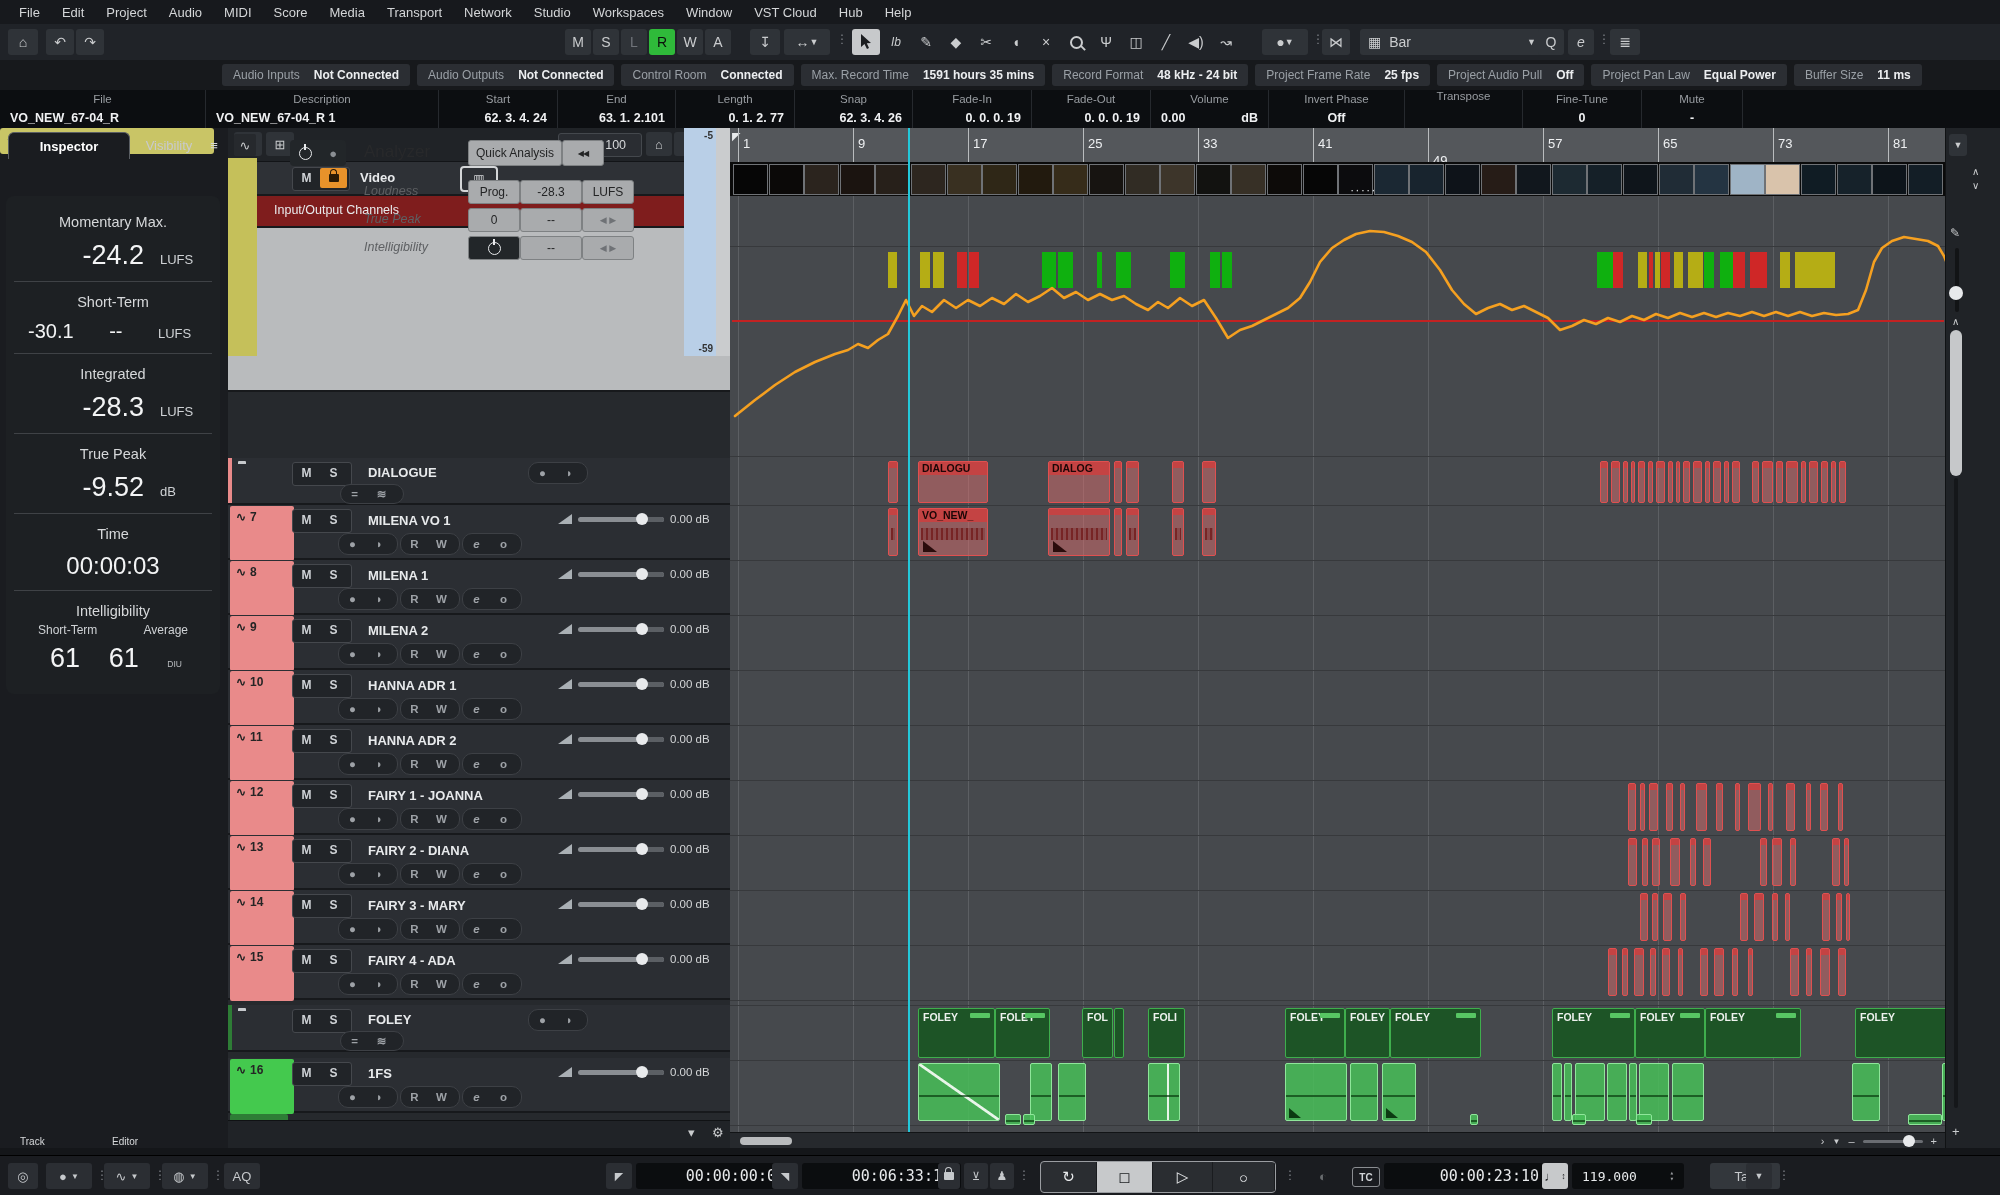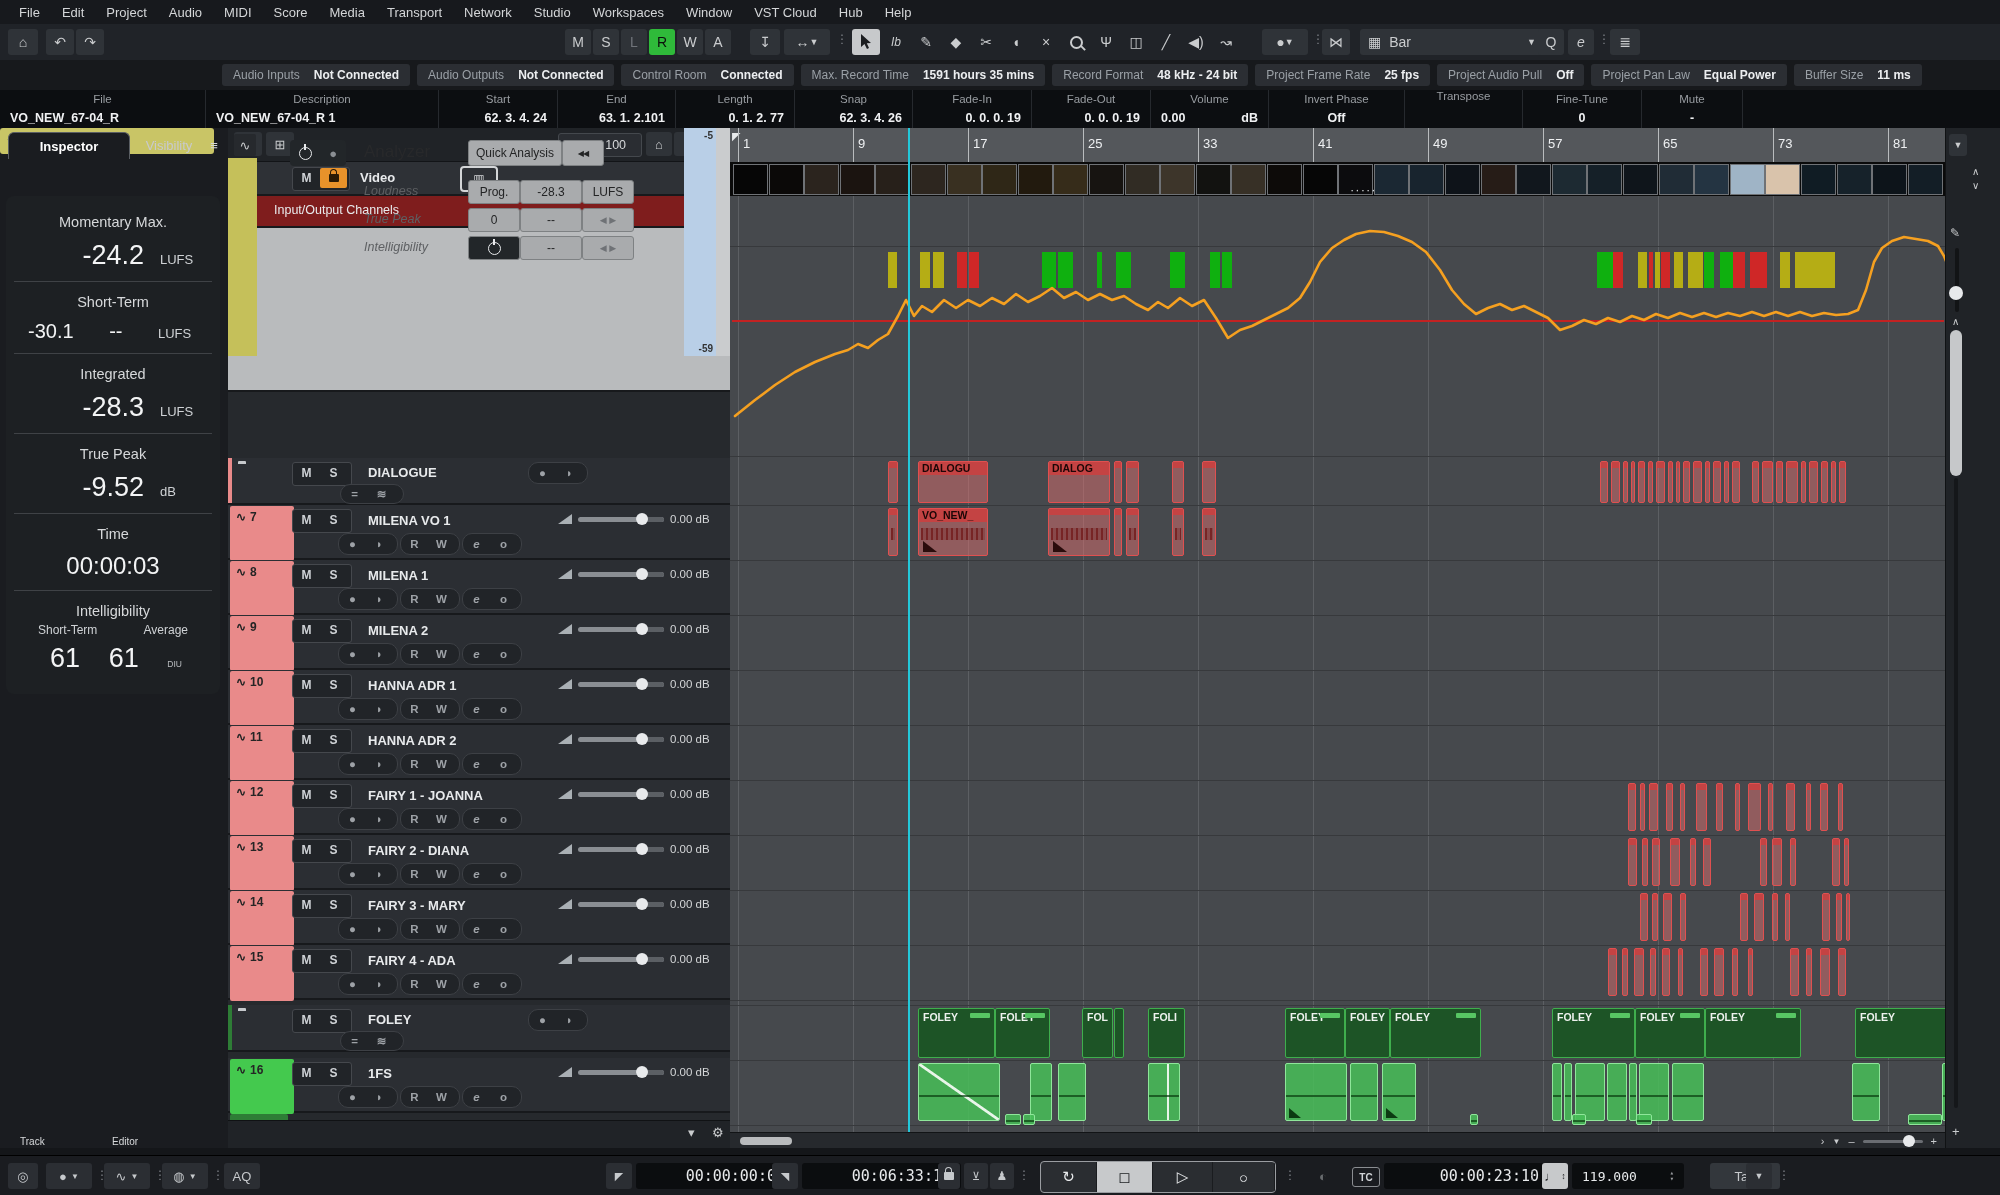--- a/index.html
+++ b/index.html
@@ -749,21 +749,21 @@
         <div class="bar-num" style="position: absolute; left: 128px; top: 8px;">9</div>
         <div class="bar-tick" style="position: absolute; left: 238px; top: 0px; width: 1px; height: 34px;"></div>
         <div class="bar-num" style="position: absolute; left: 243px; top: 8px;">17</div>
         <div class="bar-tick" style="position: absolute; left: 353px; top: 0px; width: 1px; height: 34px;"></div>
         <div class="bar-num" style="position: absolute; left: 358px; top: 8px;">25</div>
         <div class="bar-tick" style="position: absolute; left: 468px; top: 0px; width: 1px; height: 34px;"></div>
         <div class="bar-num" style="position: absolute; left: 473px; top: 8px;">33</div>
         <div class="bar-tick" style="position: absolute; left: 583px; top: 0px; width: 1px; height: 34px;"></div>
         <div class="bar-num" style="position: absolute; left: 588px; top: 8px;">41</div>
         <div class="bar-tick" style="position: absolute; left: 698px; top: 0px; width: 1px; height: 34px;"></div>
-        <div class="bar-num" style="position: absolute; left: 703px; top: 8px;">49</div>
+        <div class="bar-num" style="position: absolute; left: 703px; top: 25px;">49</div>
         <div class="bar-tick" style="position: absolute; left: 813px; top: 0px; width: 1px; height: 34px;"></div>
         <div class="bar-num" style="position: absolute; left: 818px; top: 8px;">57</div>
         <div class="bar-tick" style="position: absolute; left: 928px; top: 0px; width: 1px; height: 34px;"></div>
         <div class="bar-num" style="position: absolute; left: 933px; top: 8px;">65</div>
         <div class="bar-tick" style="position: absolute; left: 1043px; top: 0px; width: 1px; height: 34px;"></div>
         <div class="bar-num" style="position: absolute; left: 1048px; top: 8px;">73</div>
         <div class="bar-tick" style="position: absolute; left: 1158px; top: 0px; width: 1px; height: 34px;"></div>
         <div class="bar-num" style="position: absolute; left: 1163px; top: 8px;">81</div>
       </div>
       <div id="thumbs">

